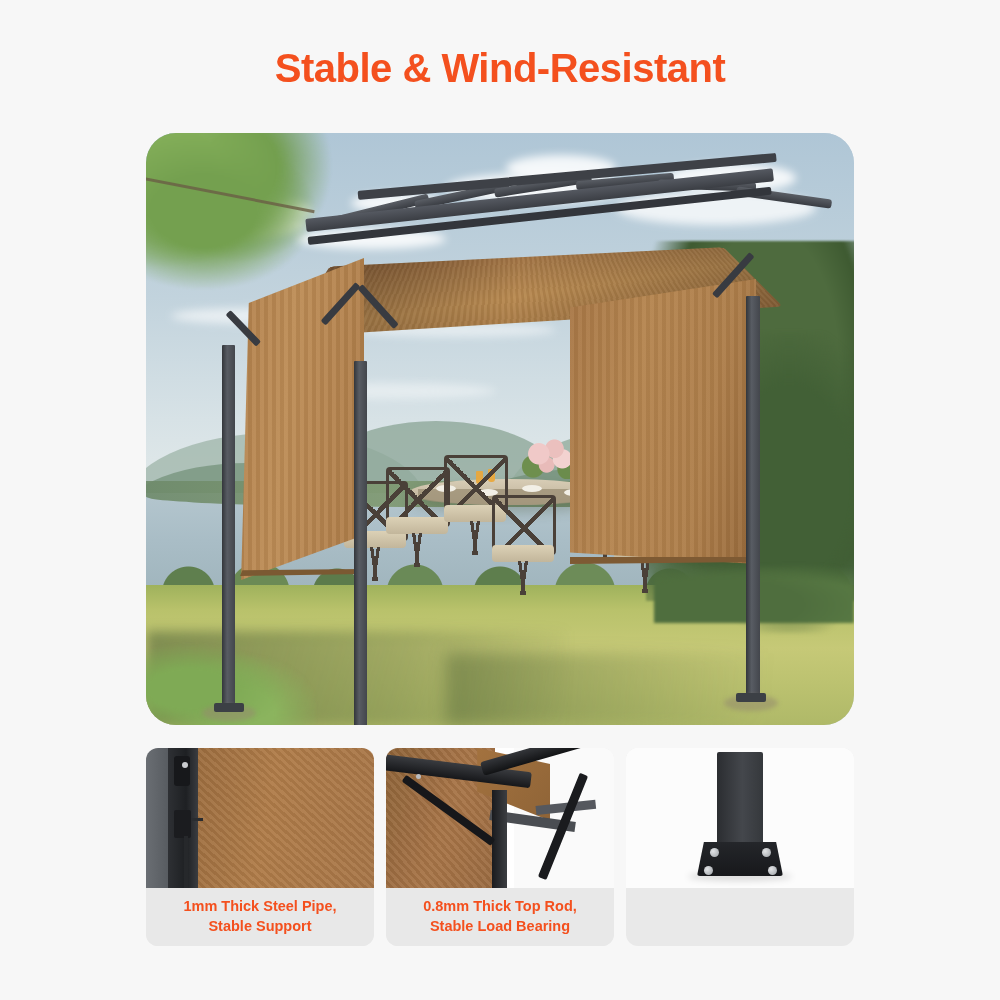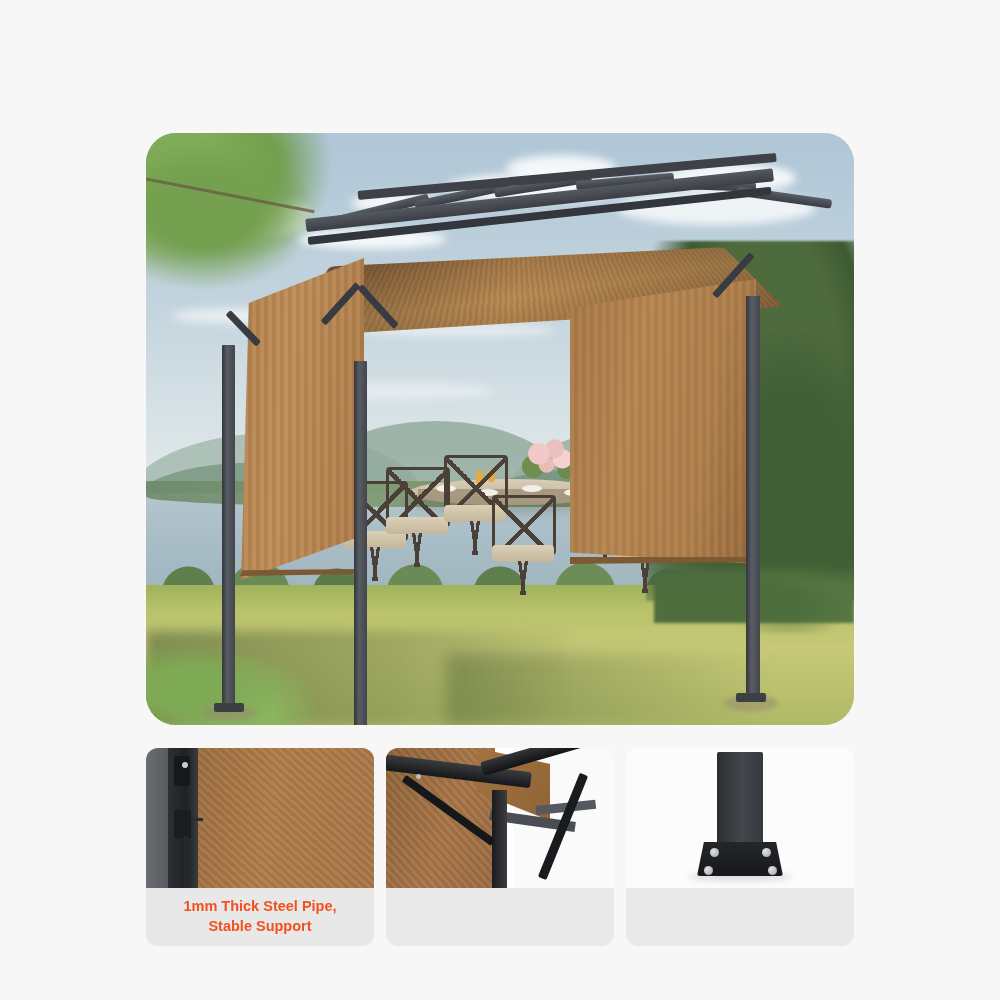--- a/index.html
+++ b/index.html
@@ -318,20 +318,21 @@
   .c3-post{position:absolute;left:50%;margin-left:-23px;top:4px;width:46px;height:110px;background:linear-gradient(90deg,#2B2D31,#44474C 55%,#35383C);border-radius:2px;}
   .c3-plate{position:absolute;left:50%;margin-left:-43px;top:94px;width:86px;height:34px;background:linear-gradient(#24262A,#17181B);clip-path:polygon(8% 0,92% 0,100% 100%,0 100%);border-radius:3px;}
   .c3-bolt{position:absolute;width:9px;height:9px;border-radius:50%;background:radial-gradient(circle at 35% 35%,#E2E4E6,#9DA1A6);}
   .c3-shadow{position:absolute;left:50%;margin-left:-52px;top:124px;width:104px;height:9px;border-radius:50%;background:rgba(0,0,0,.13);filter:blur(3px);}
 </style>
 </head>
 <body>
 
 <div class="page">
 
+  <div class="title">Stable &amp; Wind-Resistant</div>
 
   <div class="hero">
     <div class="hero-inner">
 
       <div class="sky"></div>
       <div class="cloud c1"></div>
       <div class="cloud c2"></div>
       <div class="cloud c3"></div>
       <div class="cloud c4"></div>
       <div class="cloud c5"></div>
@@ -477,20 +478,24 @@
         <div class="c2-fabric2"></div>
         <div class="c2-cross"></div>
         <div class="c2-cross2"></div>
         <div class="c2-col"></div>
         <div class="c2-topbeam"></div>
         <div class="c2-topbeam2"></div>
         <div class="c2-brace1"></div>
         <div class="c2-brace2"></div>
         <div class="c2-screw"></div>
       </div>
+      <div class="card-cap">
+        <span>0.8mm Thick Top Rod,
+Stable Load Bearing</span>
+      </div>
     </div>
 
     <div class="card">
       <div class="card-img">
         <div class="c3-bg"></div>
         <div class="c3-shadow"></div>
         <div class="c3-post"></div>
         <div class="c3-plate"></div>
         <div class="c3-bolt" style="left:50%;margin-left:-30px;top:100px;"></div>
         <div class="c3-bolt" style="left:50%;margin-left:22px;top:100px;"></div>

